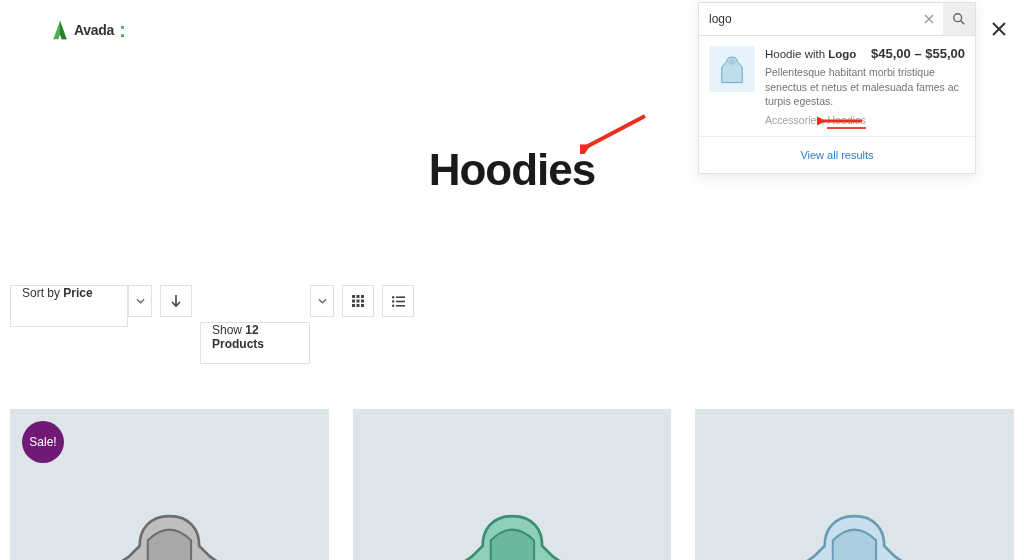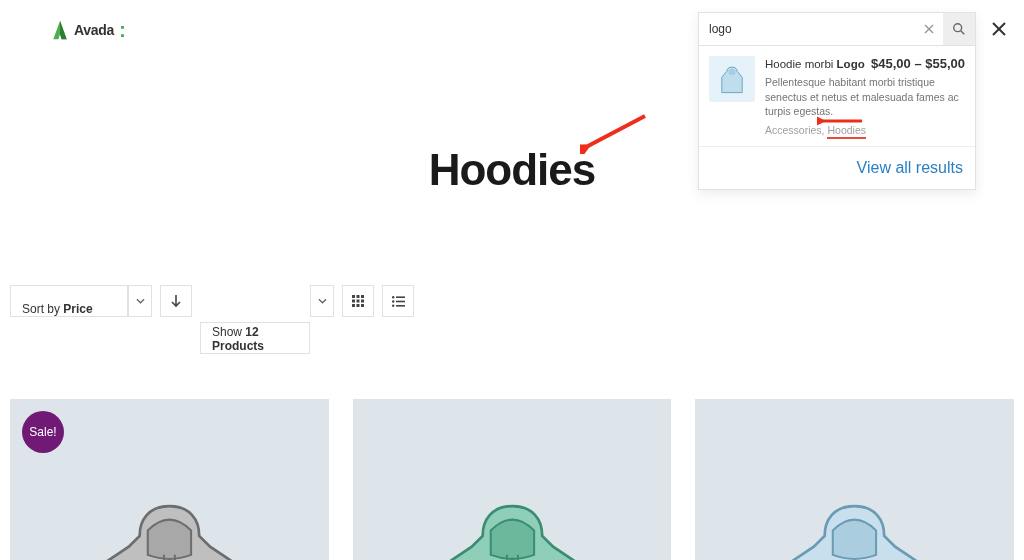--- a/index.html
+++ b/index.html
@@ -6,51 +6,51 @@
 body { font-family: -apple-system, BlinkMacSystemFont, "Segoe UI", Helvetica, Arial, sans-serif; background: #fff; width: 1024px; height: 560px; overflow: hidden; position: relative; color: #333; }
 
 
 .header { height: 60px; display: flex; align-items: center; padding: 0 50px; background: #fff; }
 .logo { display: flex; align-items: center; gap: 4px; }
 .logo-mark { width: 20px; height: 22px; }
 .logo-text { font-size: 14px; font-weight: 600; color: #333; letter-spacing: -0.3px; }
 .logo-colon { color: #4caf50; font-weight: 700; font-size: 21px; margin-left: 1px; }
 
 
-.search-panel { position: absolute; top: 12px; right: 48px; width: 278px; background: #fff; border: 1px solid #e2e2e2; box-shadow: 0 4px 12px rgba(0,0,0,0.08); z-index: 50; }
+.search-panel { position: absolute; top: 2px; right: 48px; width: 278px; background: #fff; border: 1px solid #e2e2e2; box-shadow: 0 4px 12px rgba(0,0,0,0.08); z-index: 50; }
 .search-row { display: flex; align-items: center; border-bottom: 1px solid #e2e2e2; }
 .search-input { flex: 1; border: none; outline: none; padding: 9px 10px; font-size: 12px; color: #333; }
 .search-clear { width: 28px; height: 32px; display: flex; align-items: center; justify-content: center; cursor: pointer; color: #999; font-size: 14px; }
 .search-submit { width: 32px; height: 32px; display: flex; align-items: center; justify-content: center; background: #eeeeee; cursor: pointer; }
 .search-close { position: absolute; top: 22px; right: 18px; cursor: pointer; color: #333; }
 
 .result { display: flex; padding: 10px; gap: 10px; border-bottom: 1px solid #eee; }
 .result-thumb { width: 46px; height: 46px; background: #e6f2f9; border-radius: 2px; display: flex; align-items: center; justify-content: center; flex-shrink: 0; }
 .result-body { flex: 1; font-size: 11px; }
 .result-title-row { display: flex; justify-content: space-between; align-items: baseline; margin-bottom: 4px; gap: 6px; }
 .result-title { font-size: 11.5px; color: #333; }
 .result-title b { font-weight: 700; }
 .result-price { font-weight: 700; font-size: 13px; color: #333; white-space: nowrap; }
 .result-desc { font-size: 10.5px; color: #747474; line-height: 1.4; margin-bottom: 5px; }
 .result-cats { font-size: 10.5px; color: #a0a0a0; }
 .result-cats .cat-link { color: #a0a0a0; text-decoration: none; border-bottom: 2px solid #e84b3a; padding-bottom: 1px; }
-.view-all { text-align: right; padding: 12px; font-size: 16px; color: #2a7fc4; cursor: pointer; }
+.view-all { text-align: center; padding: 12px; font-size: 11px; color: #2a7fc4; cursor: pointer; }
 
 
 .hero { padding: 85px 0 80px; text-align: center; }
 .hero h1 { font-size: 44px; font-weight: 700; letter-spacing: -1px; color: #1a1a1a; margin-bottom: 10px; }
 .breadcrumb { font-size: 13px; color: #333; }
 .breadcrumb .sep { margin: 0 4px; color: #555; }
 
 
 .arrow { position: absolute; pointer-events: none; z-index: 60; }
 
 
 .toolbar { padding: 0 10px; display: flex; gap: 8px; margin-bottom: 45px; }
-.tb-sel { height: 32px; border: 1px solid #e1e1e1; display: flex; align-items: flex-end; padding: 0 11px; font-size: 12px; color: #333; cursor: pointer; background: #fff; gap: 20px; }
+.tb-sel { height: 42px; border: 1px solid #e1e1e1; display: flex; align-items: flex-start; padding: 0 11px; font-size: 12px; color: #333; cursor: pointer; background: #fff; gap: 20px; }
 .tb-sel b { font-weight: 700; }
 .tb-chevron { width: 24px; height: 32px; border: 1px solid #e1e1e1; display: flex; align-items: center; justify-content: center; color: #666; background: #fff; }
 .tb-icon-btn { width: 32px; height: 32px; border: 1px solid #e1e1e1; display: flex; align-items: center; justify-content: center; cursor: pointer; color: #444; background: #fff; }
 
 
 .grid { display: flex; gap: 24px; padding: 0 10px; }
 .card { flex: 1; background: #dde5eb; height: 300px; position: relative; display: flex; align-items: flex-end; justify-content: center; overflow: hidden; }
 .sale-badge { position: absolute; top: 12px; left: 12px; width: 42px; height: 42px; border-radius: 50%; background: #701a75; color: #fff; font-size: 12px; font-weight: 500; display: flex; align-items: center; justify-content: center; }
 .hoodie-svg { width: 85%; height: auto; transform: translateY(24px); }
 </style>
@@ -93,21 +93,21 @@
   </div>
   <div class="result">
     <div class="result-thumb">
       <svg width="34" height="34" viewBox="0 0 40 40">
         <path d="M20 6 C16 6 14 8 14 11 L12 13 L8 18 L8 36 L32 36 L32 18 L28 13 L26 11 C26 8 24 6 20 6 Z" fill="#bfdeed" stroke="#5a9bb8" stroke-width="1"></path>
         <path d="M16 10 Q20 6 24 10 L24 14 Q20 16 16 14 Z" fill="#a5cde0"></path>
       </svg>
     </div>
     <div class="result-body">
       <div class="result-title-row">
-        <span class="result-title"><span>Hoodie morbi </span><b>Logo</b></span>
+        <span class="result-title"><span>Hoodie with </span><b>Logo</b></span>
         <span class="result-price">$45,00 – $55,00</span>
       </div>
       <div class="result-desc">Pellentesque habitant morbi tristique senectus et netus et malesuada fames ac turpis egestas.</div>
       <div class="result-cats">
         <span>Accessories</span>, <a class="cat-link">Hoodies</a>
       </div>
     </div>
   </div>
   <div class="view-all">View all results</div>
 </div>

